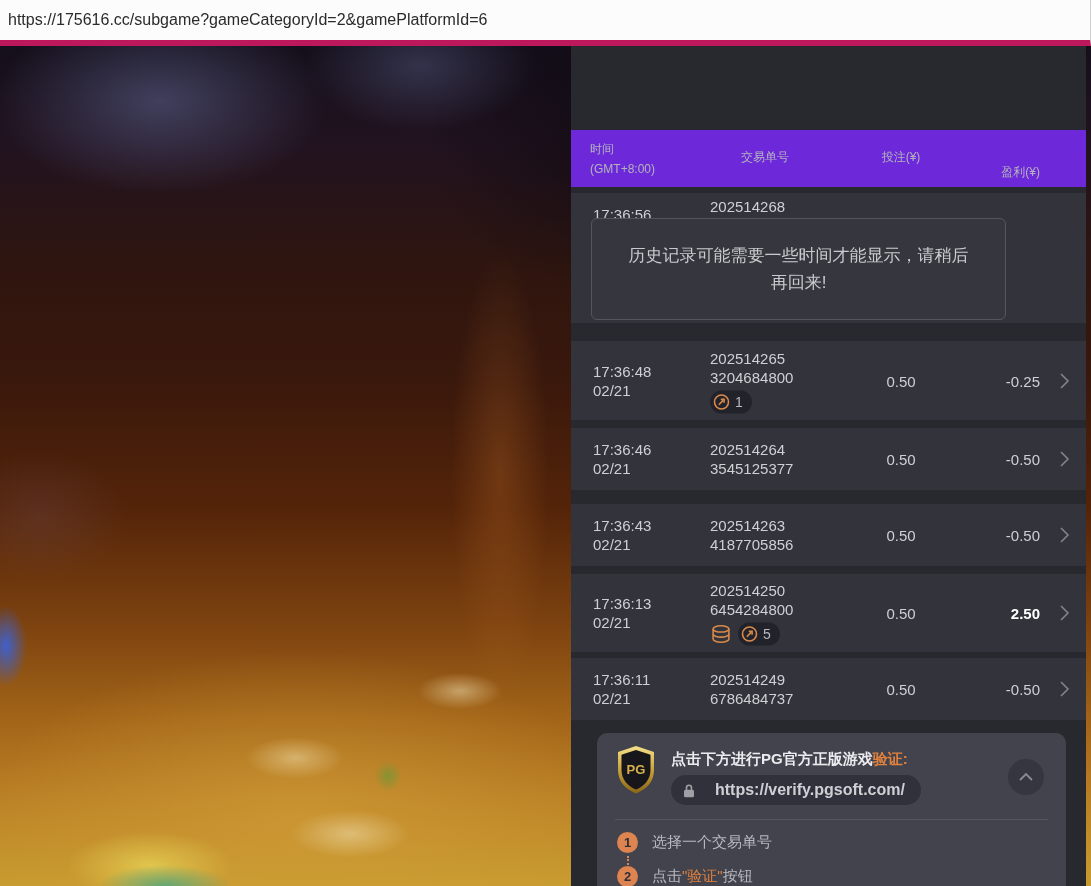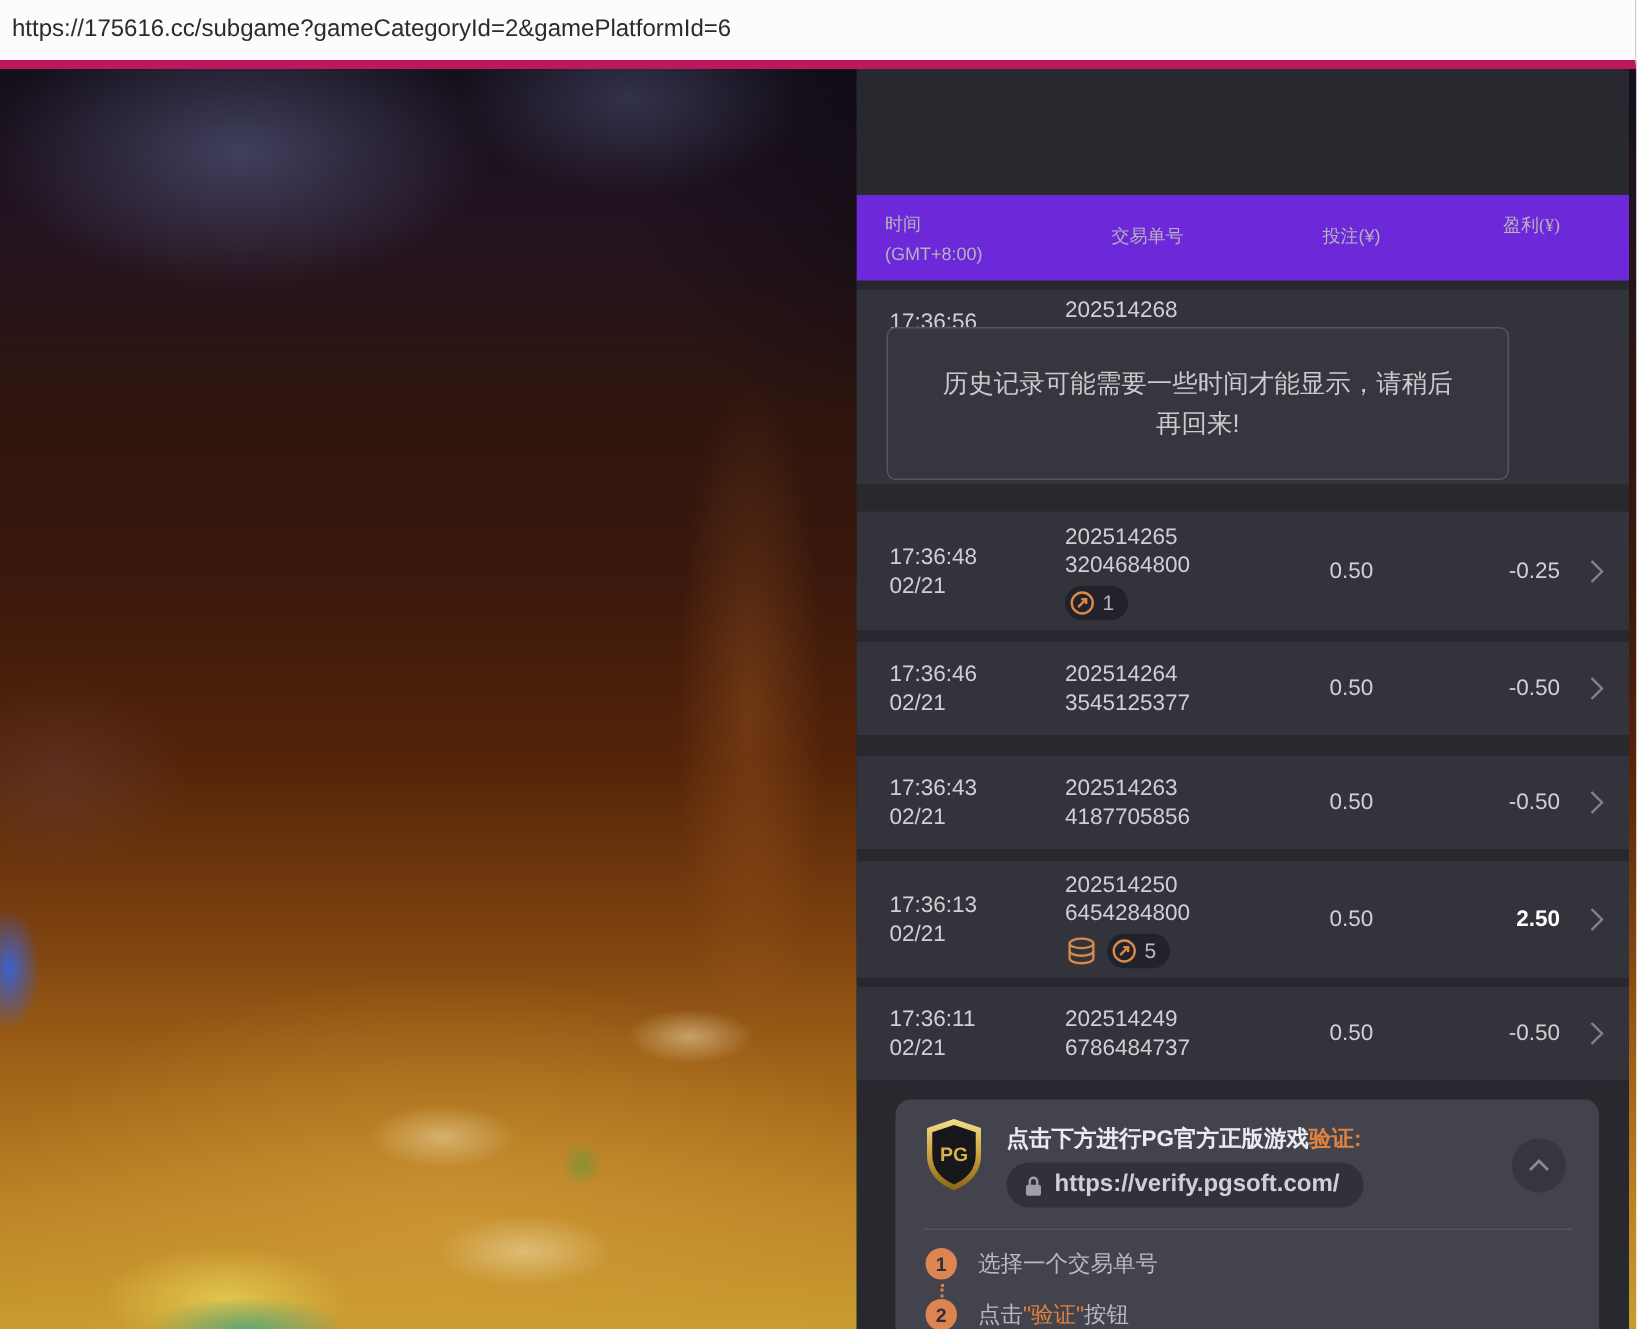--- a/index.html
+++ b/index.html
@@ -43,21 +43,21 @@
   .p-header { position:absolute; top:0; left:0; right:0; height:84px; background:#222229; }
   .cal-btn { position:absolute; left:40px; top:27px; width:34px; height:30px; cursor:pointer; }
   .p-title { position:absolute; top:15px; left:0; width:100%; text-align:center; font-size:20px; color:#e4884c; letter-spacing:1px; }
   .p-sub   { position:absolute; top:43px; left:0; width:100%; text-align:center; font-size:15px; color:#82838a; }
   .close-btn { position:absolute; right:28px; top:27px; width:32px; height:32px; cursor:pointer; }
 
   .cols { position:absolute; top:84px; left:0; right:0; height:57px; background:#6d28d9; font-size:12px; color:#b4b5bb; }
   .col-time-label   { position:absolute; left:19px; top:9px; line-height:20px; }
   .col-order-label  { position:absolute; left:143px; top:19px;margin-left:27px; }
   .col-bet-label    { position:absolute; left:290px; width:80px; text-align:center; top:19px; }
-  .col-profit-label { position:absolute; right:46px; top:12px;font-family:Liberation Serif, serif; }
+  .col-profit-label { position:absolute; right:46px; top:34px; }
 
   .row { position:absolute; left:0; right:0; background:#32333b; font-size:15px; }
   .c-time   { position:absolute; left:22px; top:50%; transform:translateY(-50%); line-height:19px; }
   .c-order  { position:absolute; left:139px; top:50%; transform:translateY(-50%); line-height:19px; }
   .c-bet    { position:absolute; left:290px; width:80px; text-align:center; top:50%; transform:translateY(-50%); }
   .c-profit { position:absolute; right:46px; width:100px; text-align:right; top:50%; transform:translateY(-50%); }
   .c-profit.win { color:#ffffff; font-weight:bold; }
   .chev { position:absolute; right:16px; top:50%; transform:translateY(-50%); width:11px; height:18px; }
   .row.partial .c-time  { top:12px; transform:none; }
   .row.partial .c-order { top:4px;  transform:none; }
@@ -71,21 +71,21 @@
     display:flex; align-items:center; justify-content:center; text-align:center;
     padding:0 34px; font-size:17px; line-height:27px; color:#c9cacd;
   }
 
   
   .verify-card { position:absolute; top:687px; left:26px; width:469px; height:210px; background:#42434c; border-radius:10px; z-index:4; }
   .pg-logo { position:absolute; left:16px; top:12px; width:46px; height:50px; }
   .v-instr { position:absolute; left:74px; top:17px; font-size:15px; font-weight:bold; color:#ececf0; }
   .v-instr .hl { color:#e0813f;text-align:right; }
   .v-pill { position:absolute; left:74px; top:42px; height:30px; border-radius:15px; background:#30313a;
-    display:inline-flex; align-items:center; gap:8px; padding:0 16px 0 12px;
+    display:inline-flex; align-items:center; gap:20px; padding:0 16px 0 12px;
     font-size:16px; font-weight:bold; color:#cfd0d5; cursor:pointer; }
   .v-collapse { position:absolute; right:22px; top:26px; width:36px; height:36px; border-radius:50%;
     background:#35363f; display:flex; align-items:center; justify-content:center; cursor:pointer; }
   .v-divider { position:absolute; top:86px; left:18px; right:18px; height:1px; background:#54555e; }
   .step { position:absolute; left:20px; display:flex; align-items:center; gap:14px; font-size:15px; color:#b9bac0; }
   .step.s1 { top:99px; } .step.s2 { top:133px; }
   .step-num { width:21px; height:21px; border-radius:50%; background:#dd8450; color:#2f3037;
     font-size:13px; font-weight:bold; display:flex; align-items:center; justify-content:center; flex:0 0 21px; }
   .step-dots { position:absolute; left:30px; top:123px; height:9px; border-left:2px dotted #dd8450; }
   .q { color:#e0813f; }

